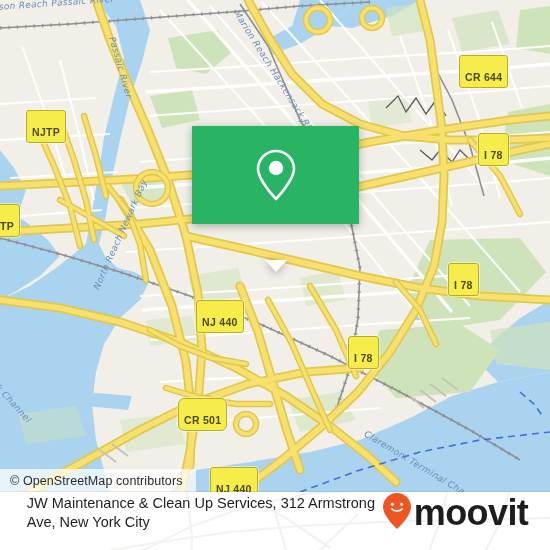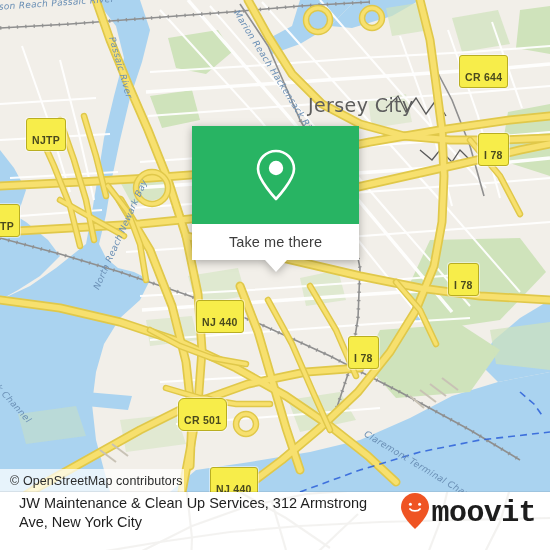--- a/index.html
+++ b/index.html
@@ -80,58 +80,58 @@
     width:0;height:0;
     border-left:11px solid transparent;
     border-right:11px solid transparent;
     border-top:12px solid #ffffff;
   }
 
   
   #attrib{
     position:absolute;left:0;top:469px;
     height:23px;
-    padding:0 1px 0 10px;
+    padding:0 13px 0 10px;
     display:flex;align-items:center;
     background:rgba(255,255,255,.72);
     color:#2b2b2b;
     font-size:12.5px;
     letter-spacing:.1px;
   }
 
   
   #footer{
     position:absolute;left:0;top:492px;width:550px;height:58px;
     background:#ffffff;overflow:hidden;
   }
   #footer-watermark{
     position:absolute;left:0;top:-370px;width:550px;height:430px;
     opacity:.16;
   }
   #footer-inner{
     position:relative;z-index:2;
     height:58px;
-    display:flex;align-items:center;justify-content:space-between;
+    display:flex;align-items:center;justify-content:center;
     padding:0 14px 16px 19px;
     box-sizing:border-box;
   }
   #footer-title{
     color:#1f1f1f;
     font-size:14.5px;
     line-height:19px;
     max-width:355px;
   }
   #brand{display:flex;align-items:center;gap:2px;}
   #brand-word{
     color:#1d1d1d;
-    font-size:30px;
+    font-size:36px;
     font-weight:bold;
     letter-spacing:-0.6px;
     line-height:30px;
-    font-family:Liberation Mono, monospace;
+    font-family:Liberation Sans, sans-serif;
   }
   #topline{
     position:absolute;left:0;top:491px;width:550px;height:1px;
     background:rgba(0,0,0,.07);z-index:3;
   }
 </style>
 </head>
 <body>
 
 <div id="app">
@@ -316,45 +316,41 @@
       </g>
     </svg>
 
     <div class="mlabel water-label" style="left:-4px;top:2px;transform:rotate(-4deg);transform-origin:left center;">ison Reach Passaic River</div>
     <div class="mlabel water-label" style="left:112px;top:32px;transform:rotate(74deg);transform-origin:left center;">Passaic River</div>
     <div class="mlabel water-label" style="left:236px;top:6px;transform:rotate(58deg);transform-origin:left center;">Marion Reach Hackensack River</div>
     <div class="mlabel water-label" style="left:96px;top:284px;transform:rotate(-66deg);transform-origin:left center;">North Reach Newark Bay</div>
     <div class="mlabel water-label" style="left:-14px;top:368px;transform:rotate(48deg);transform-origin:left center;">wark Channel</div>
     <div class="mlabel water-label" style="left:365px;top:428px;transform:rotate(31deg);transform-origin:left center;">Claremont Terminal Channel</div>
 
-    <div class="mlabel city-label" style="left:308px;top:94px;">Jersey City</div>
-
-    <div class="shield" style="left:26px;top:118px;text-align:center;">NJTP</div>
+
+    <div class="shield" style="left:26px;top:110px;text-align:center;">NJTP</div>
     <div class="shield" style="left:-6px;top:204px;">TP</div>
     <div class="shield" style="left:459px;top:55px;">CR 644</div>
     <div class="shield" style="left:478px;top:133px;">I 78</div>
     <div class="shield" style="left:448px;top:263px;">I 78</div>
     <div class="shield" style="left:348px;top:336px;">I 78</div>
     <div class="shield" style="left:196px;top:300px;">NJ 440</div>
     <div class="shield" style="left:178px;top:398px;border-radius:6px;">CR 501</div>
     <div class="shield" style="left:210px;top:467px;">NJ 440</div>
 
     <div id="popup">
       <div id="popup-green">
         <span>
           <svg width="44" height="54" viewBox="0 0 44 54" aria-hidden="true">
             <path d="M22 3 C12 3 4 11 4 21 C4 32 22 51 22 51 C22 51 40 32 40 21 C40 11 32 3 22 3 Z" fill="none" stroke="#ffffff" stroke-width="2.6" stroke-linejoin="round"></path>
             <circle cx="22" cy="20" r="7.2" fill="#ffffff"></circle>
           </svg>
         </span>
       </div>
       <div id="popup-tail"></div>
-      <div id="popup-foot">
-        <span>Take me there</span>
-      </div>
     </div>
 
     <div id="attrib">
       <span>© OpenStreetMap contributors</span>
     </div>
   </div>
 
   <div id="topline"></div>
 
   <div id="footer">

